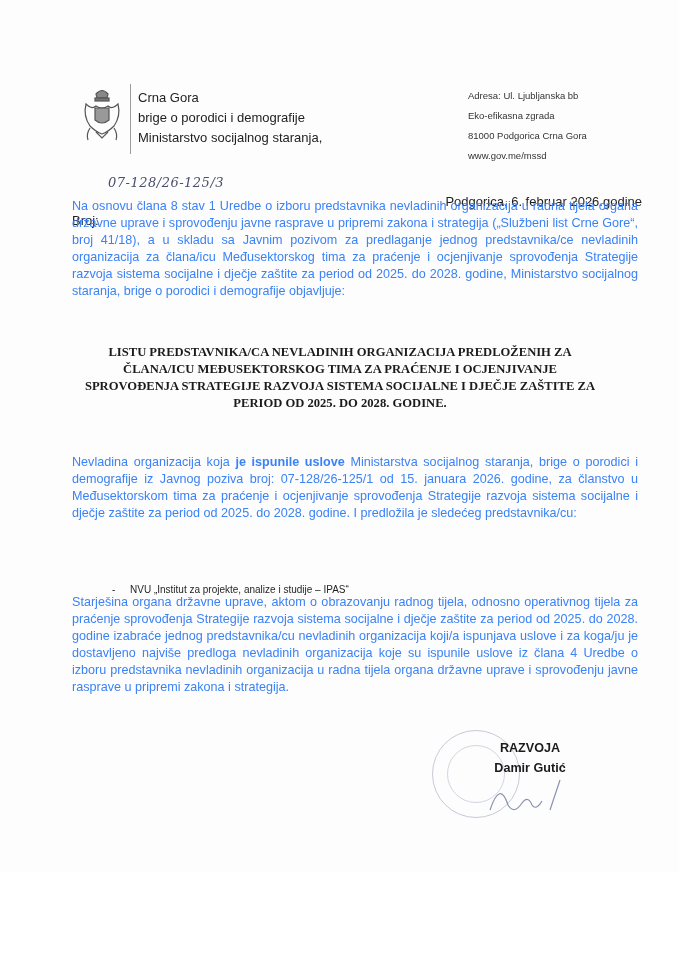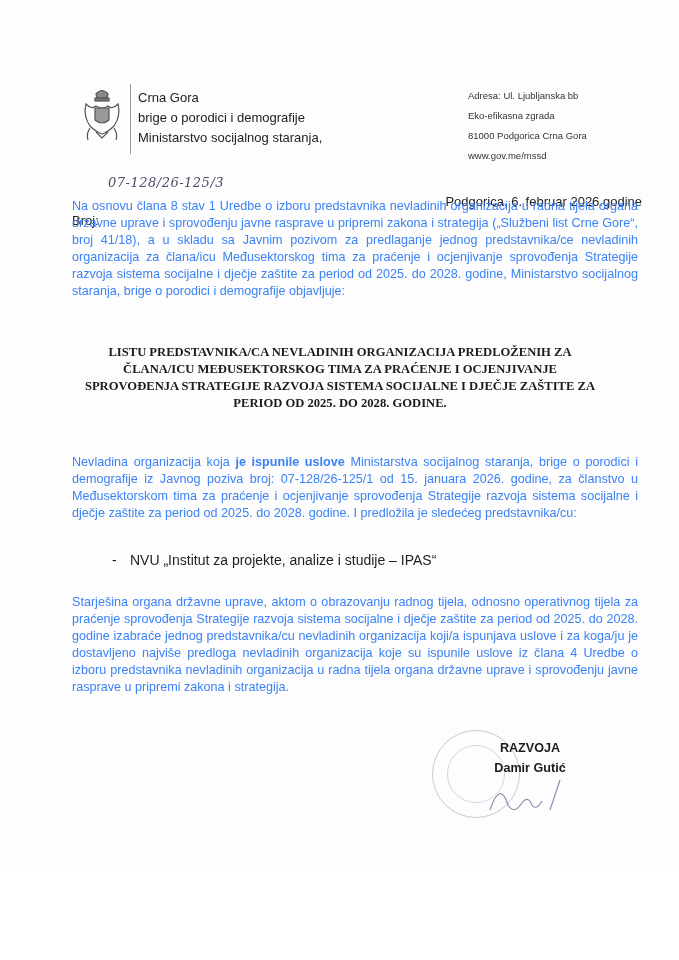--- a/index.html
+++ b/index.html
@@ -17,21 +17,21 @@
   .broj-label { position: absolute; left: 0; top: 0; margin-top: 35px; }
   .broj-hand { position: absolute; left: 36px; top: -3px; font-family: "DejaVu Serif", serif; font-style: italic; font-size: 13px; color: #4a4e6a; letter-spacing: 0.5px; }
   .date { position: absolute; right: 0; top: 16px; }
 
   .body-text { position: absolute; left: 72px; width: 566px; font-size: 12.6px; line-height: 17px; text-align: justify; color: #3b82f6; }
   .p1 { top: 198px; }
   .title { position: absolute; top: 344px; left: 80px; width: 520px; text-align: center; font-weight: bold; font-size: 12.6px; line-height: 17px; color: #1b1b1b; font-family: Liberation Serif, serif; }
   .p2 { top: 417px; margin-top: 37px; }
   .list { position: absolute; top: 512px; left: 92px; width: 540px; font-size: 12.6px; line-height: 17px; }
   .list .num { display: inline-block; width: 22px; }
-  .sublist { position: absolute; top: 552px; left: 112px; width: 520px; font-size: 14px; line-height: 17px; }
+  .sublist { position: absolute; top: 581px; left: 112px; width: 520px; font-size: 10px; line-height: 17px; }
   .sublist .dash { display: inline-block; width: 18px; }
   .p3 { top: 594px; }
 
   .sign { position: absolute; top: 738px; left: 480px; width: 100px; font-size: 12.6px; font-weight: bold; line-height: 20px; text-align: center; color: #1b1b1b; }
   .stamp { position: absolute; left: 432px; top: 730px; width: 86px; height: 86px; border-radius: 50%; border: 1.5px solid #b4b8c8; opacity: 0.75; }
   .stamp-inner { position: absolute; left: 14px; top: 14px; width: 56px; height: 56px; border-radius: 50%; border: 1px solid #c4c8d6; }
   .signature { position: absolute; left: 470px; top: 770px; width: 120px; height: 50px; }
   .b { font-weight: bold; }
 </style>
 </head>

